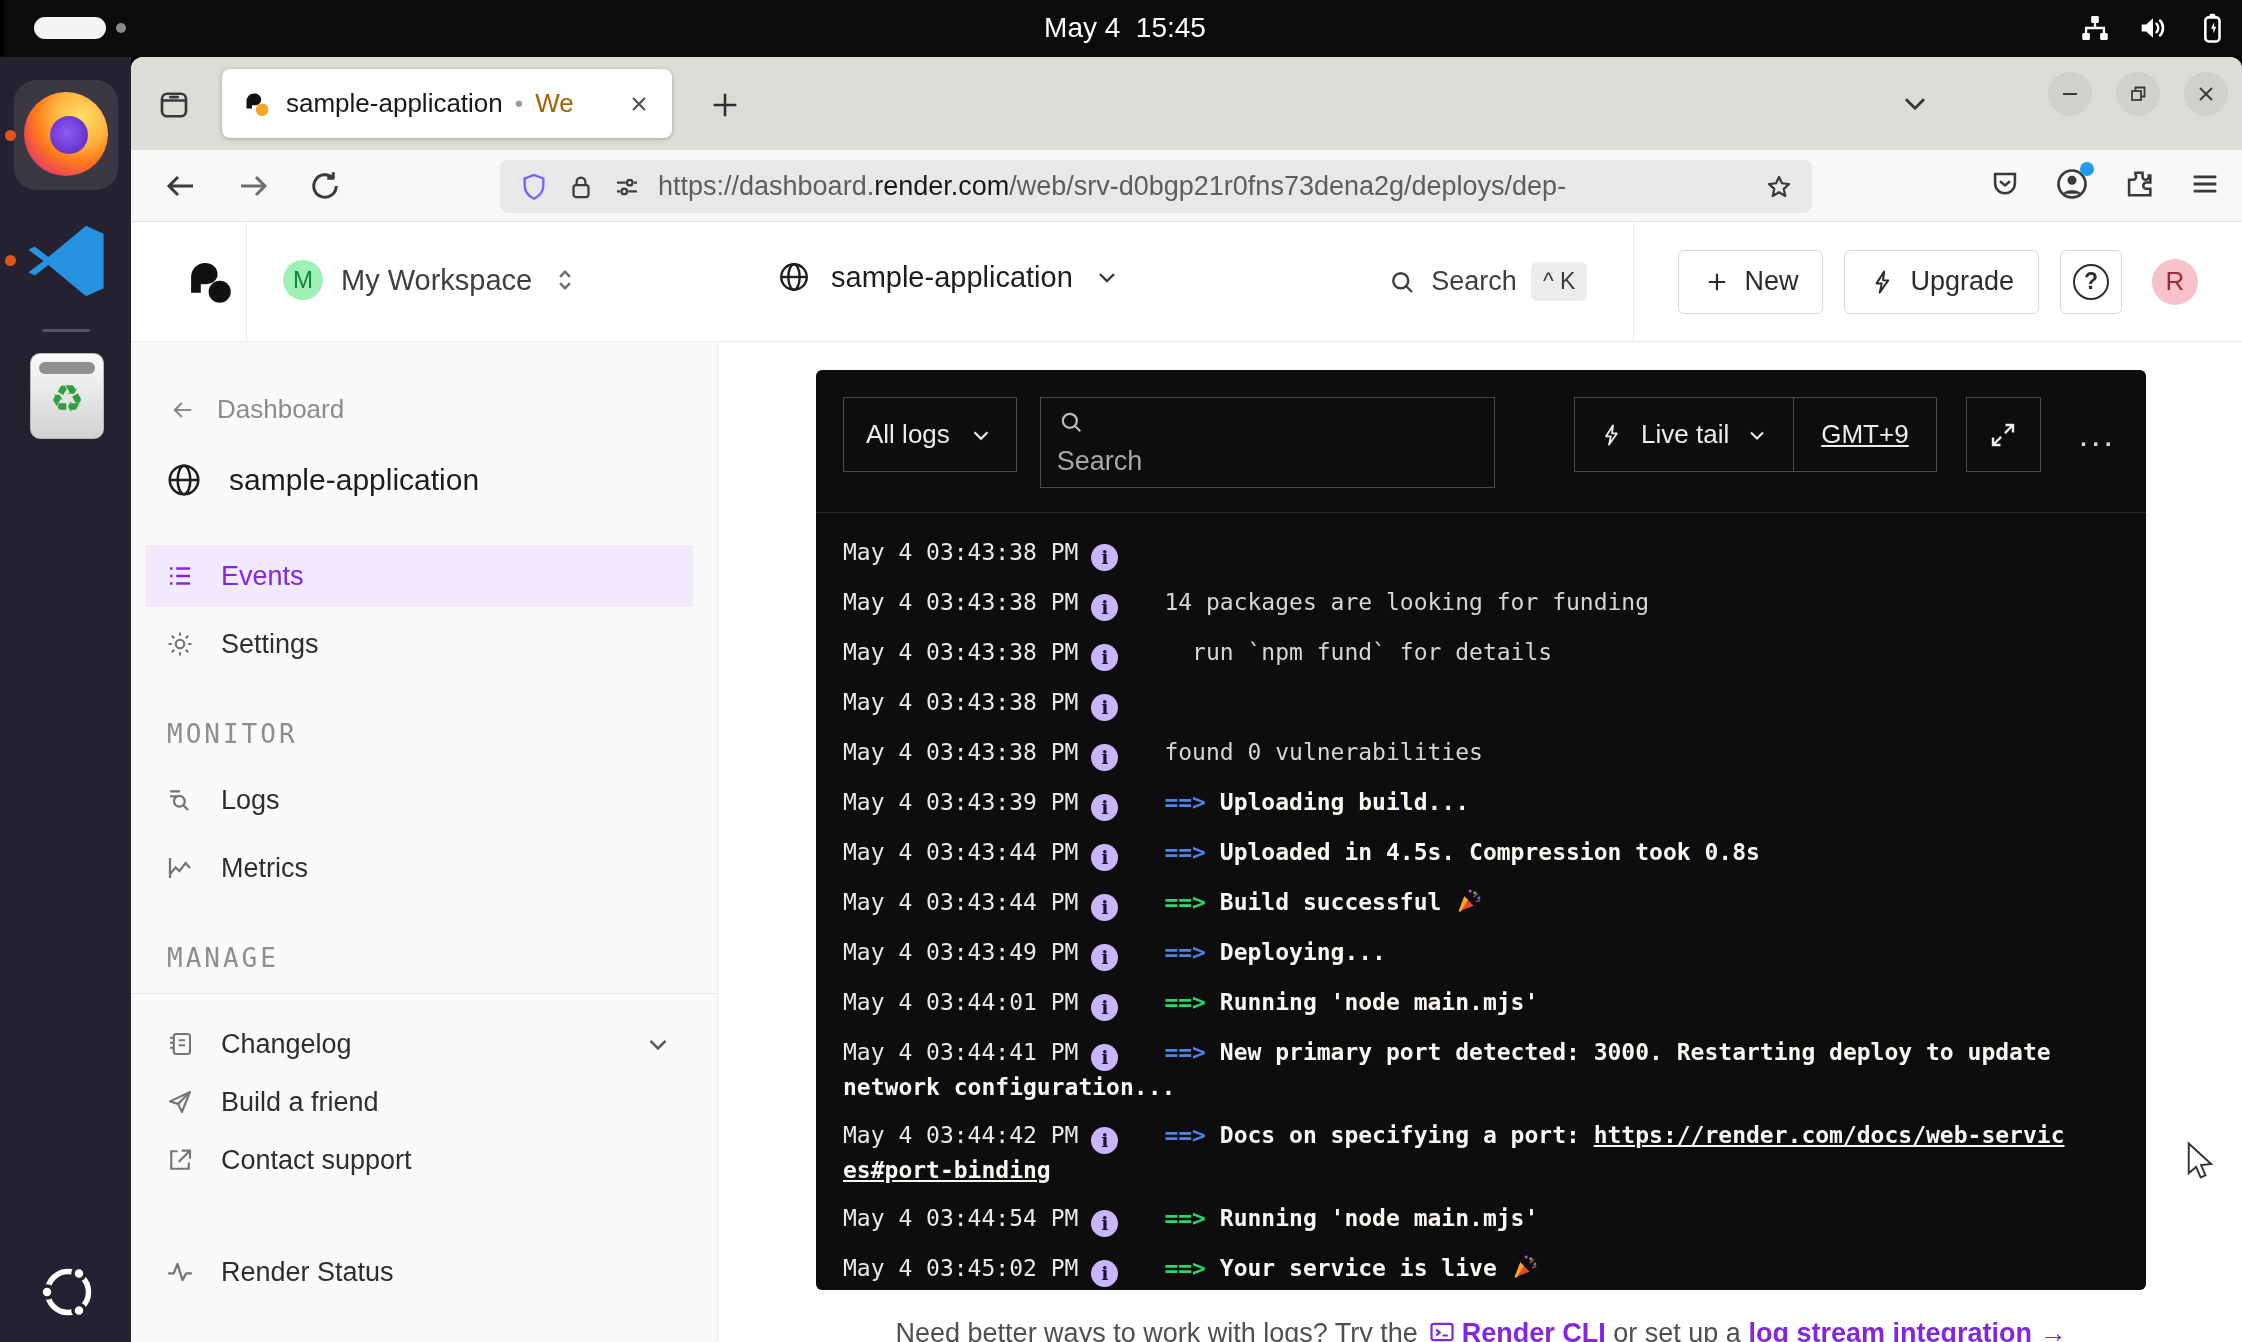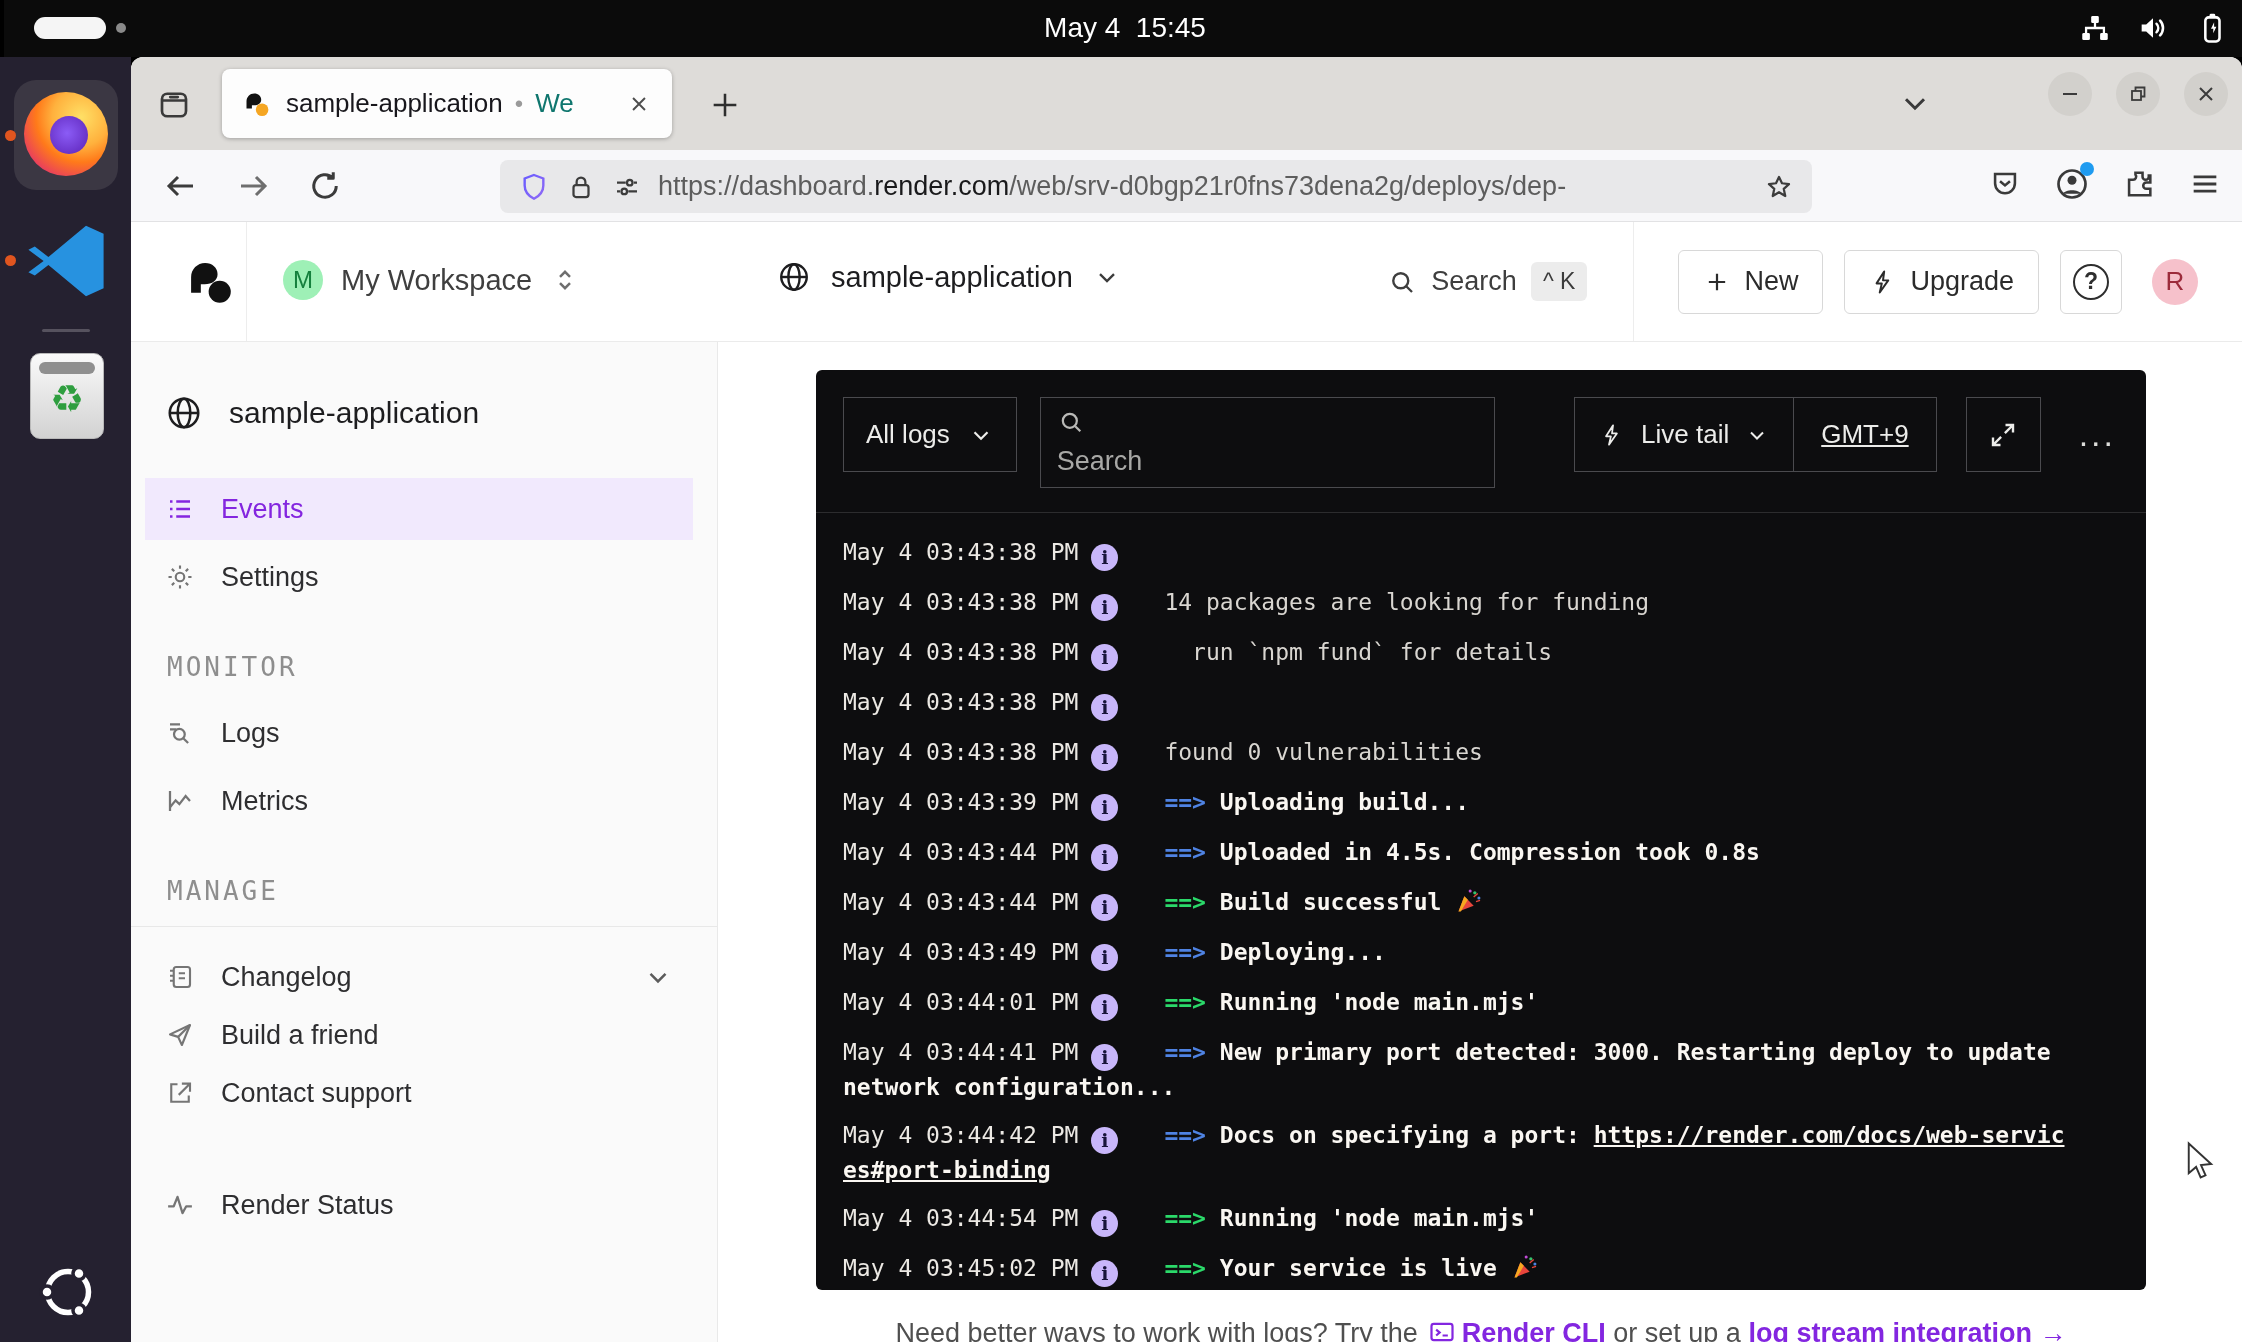--- a/index.html
+++ b/index.html
@@ -35,21 +35,21 @@
   .window { position:absolute; left:131px; top:57px; width:2111px; height:1285px;
     border-radius:12px 12px 0 0; overflow:hidden; display:flex; flex-direction:column; background:#fff; }
 
   .tabstrip { position:relative; height:93px; background:#dedcd9; flex:none; }
   .ffview { position:absolute; left:19px; top:24px; width:48px; height:48px; border-radius:8px;
     display:flex; align-items:center; justify-content:center; color:#3a3a3a; }
   .tab { position:absolute; left:91px; top:12px; width:450px; height:69px; background:#fdfdfd; border-radius:8px;
     box-shadow:0 1px 4px rgba(0,0,0,.28); display:flex; align-items:center; padding:0 20px; }
   .tab-title { font-size:26px; color:#18171c; margin-left:14px; white-space:nowrap; }
   .tab-sep { color:#9a9a9a; margin:0 12px; font-size:24px; }
-  .tab-hint { color:#0f766e; font-size:26px; }
+  .tab-hint { color:#a16207; font-size:26px; }
   .tab-close { margin-left:auto; color:#4d4d4d; }
   .newtab { position:absolute; left:570px; top:24px; width:48px; height:48px; display:flex; align-items:center; justify-content:center; color:#2e2e2e; }
   .alltabs { position:absolute; left:1766px; top:28px; color:#3a3a3a; }
   .winbtns { position:absolute; right:14px; top:15px; display:flex; gap:24px; }
   .wbtn { width:44px; height:44px; border-radius:50%; background:#d2d0cc; display:flex; align-items:center; justify-content:center; color:#3b3b3b; }
 
   .navbar { position:relative; height:72px; background:#f8f8fa; border-bottom:1px solid #e2e2e4; flex:none; }
   .nav-ic { position:absolute; top:18px; width:36px; height:36px; color:#3b3b3b; }
   .urlbar { position:absolute; left:369px; top:10px; width:1312px; height:53px; border-radius:8px; background:#e8e8ea;
     display:flex; align-items:center; padding:0 18px; gap:16px; }
@@ -353,20 +353,26 @@
         <div class="helpbtn">
           <span class="qmark">?</span>
         </div>
         <div class="usr-avatar">R</div>
       </div>
     </div>
 
     <div class="appbody">
 
       <div class="sidebar">
+        <div class="back-row">
+          <svg width="28" height="28" viewBox="0 0 24 24" stroke="currentColor" stroke-width="1.9" fill="none">
+              <path d="M19 12H5M11 6l-6 6 6 6"></path>
+            </svg>
+          <span>Dashboard</span>
+        </div>
         <div class="svcrow">
           <svg width="38" height="38" viewBox="0 0 24 24" stroke="#1d1d1f" stroke-width="1.6" fill="none">
               <circle cx="12" cy="12" r="9"></circle>
               <ellipse cx="12" cy="12" rx="4" ry="9"></ellipse>
               <path d="M3 12h18"></path>
             </svg>
           <span>sample-application</span>
         </div>
 
         <div class="sitem active">

